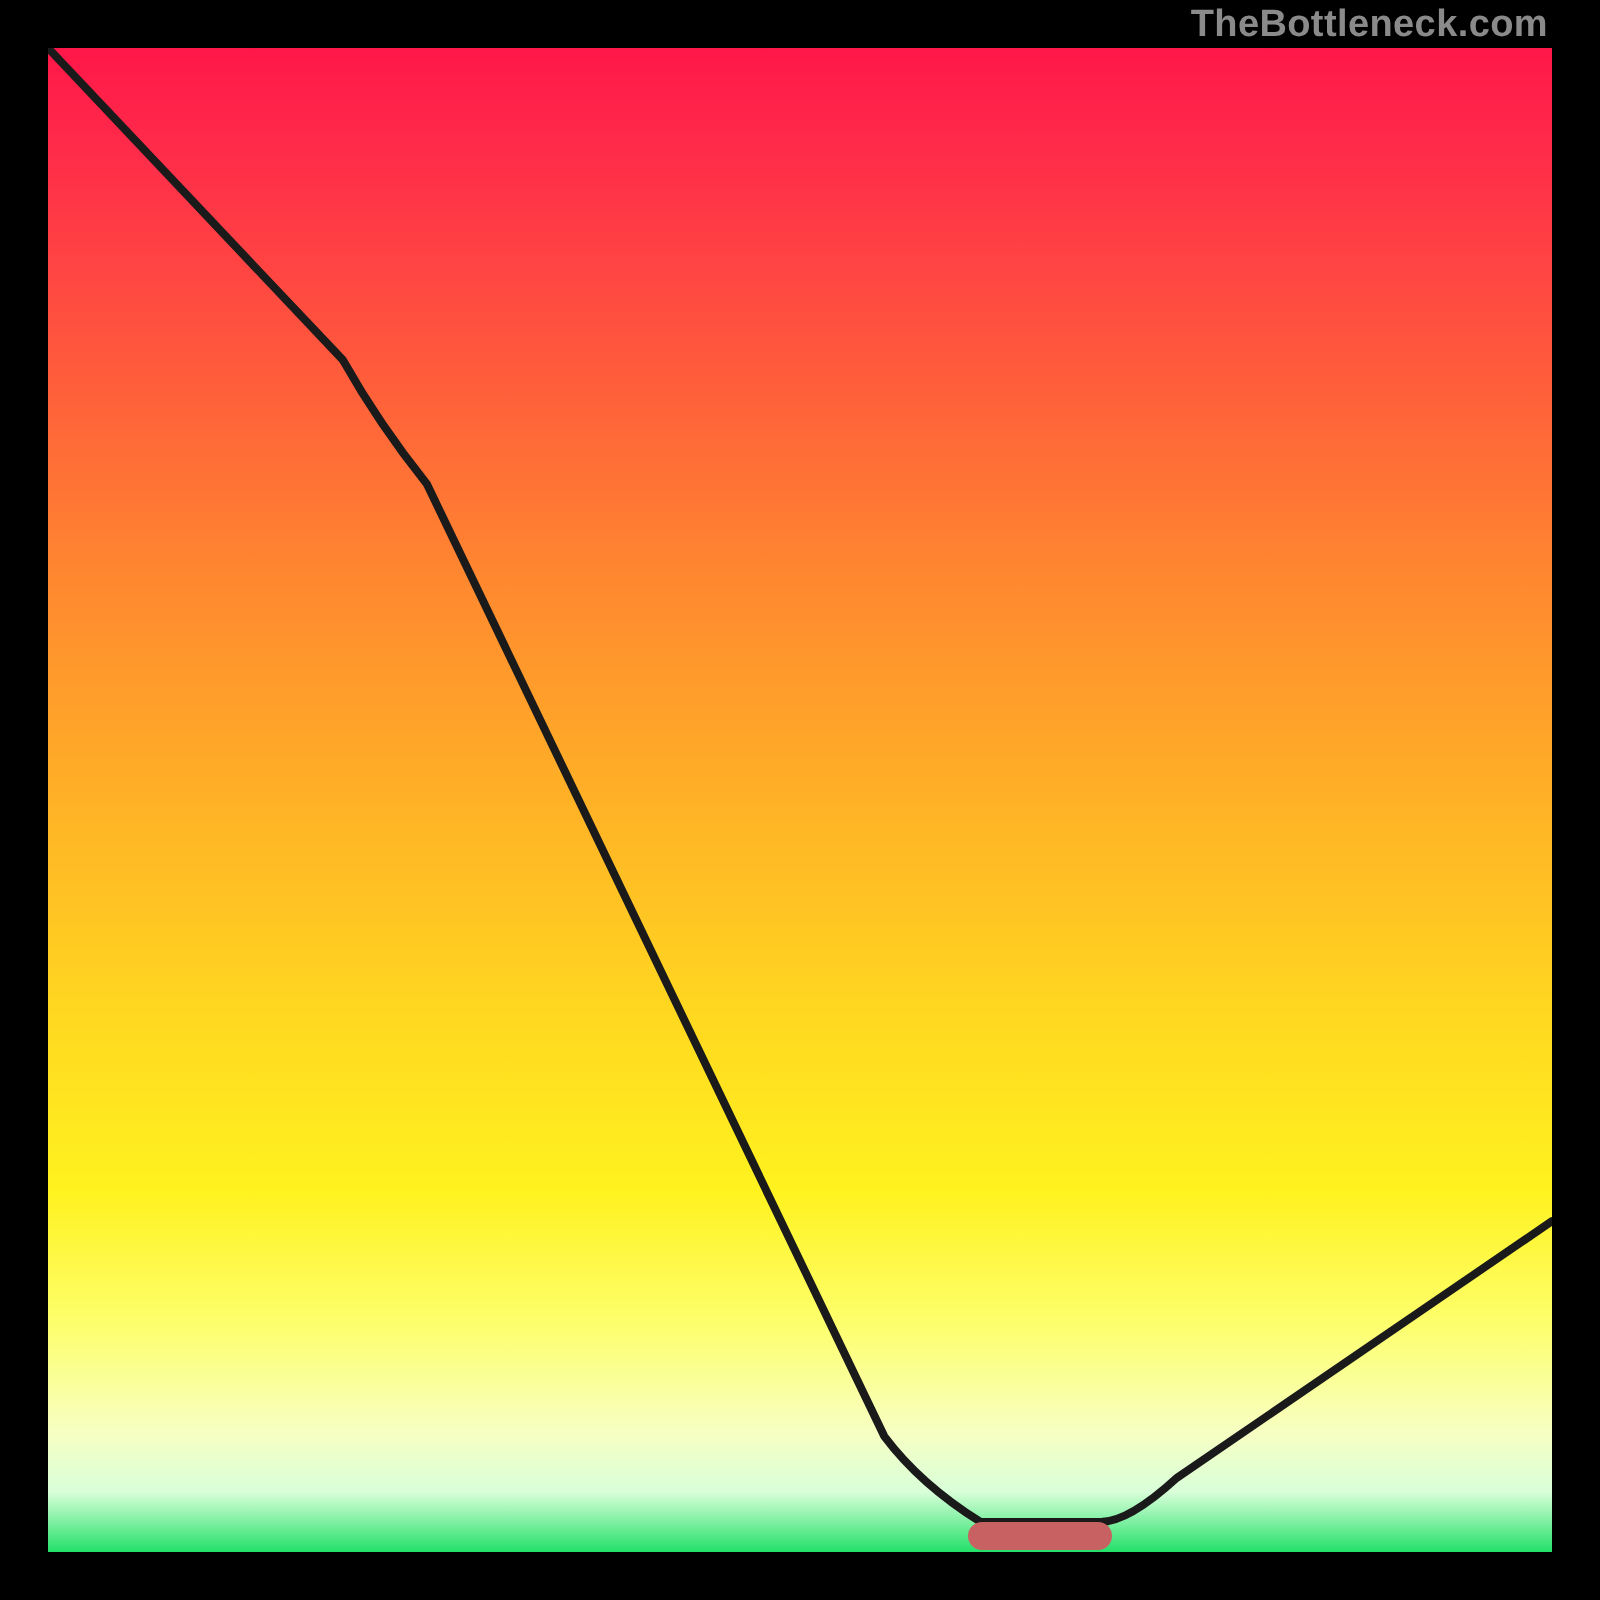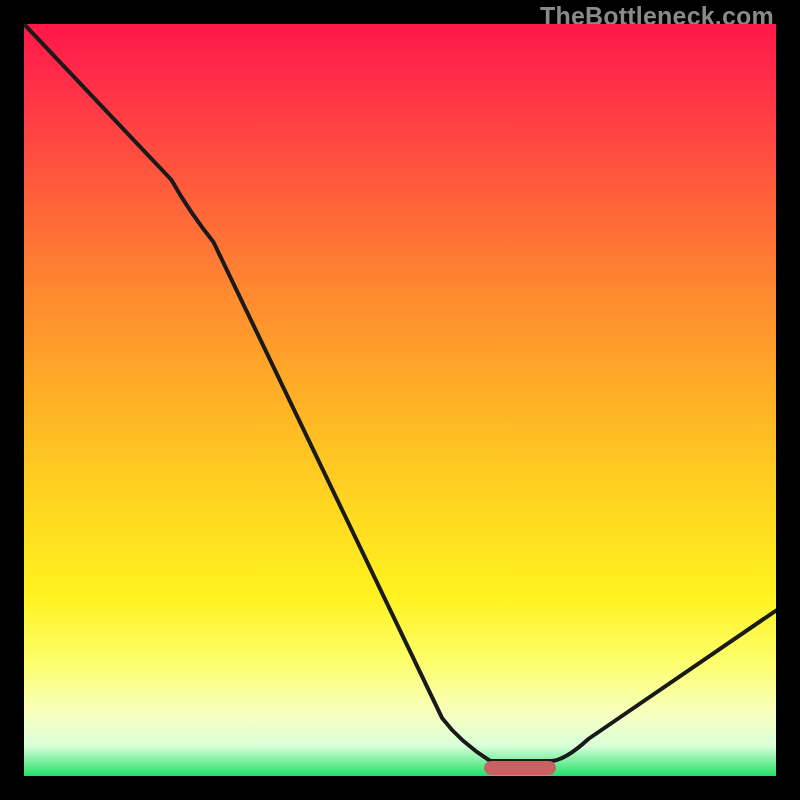--- a/index.html
+++ b/index.html
@@ -38,21 +38,21 @@
       #fdff6e 85%,
       #f7ffc2 92%,
       #d9ffd9 96%,
       #23e06a 100%);
   }
   .watermark {
     position: absolute;
     top: 2px;
     right: 26px;
     font-family: Arial, Helvetica, sans-serif;
-    font-size: 25px;
+    font-size: 19px;
     font-weight: 600;
     color: #8a8a8a;
     letter-spacing: 0.2px;
     user-select: none;
   }
   svg.curve {
     position: absolute;
     inset: 0;
     width: 100%;
     height: 100%;

